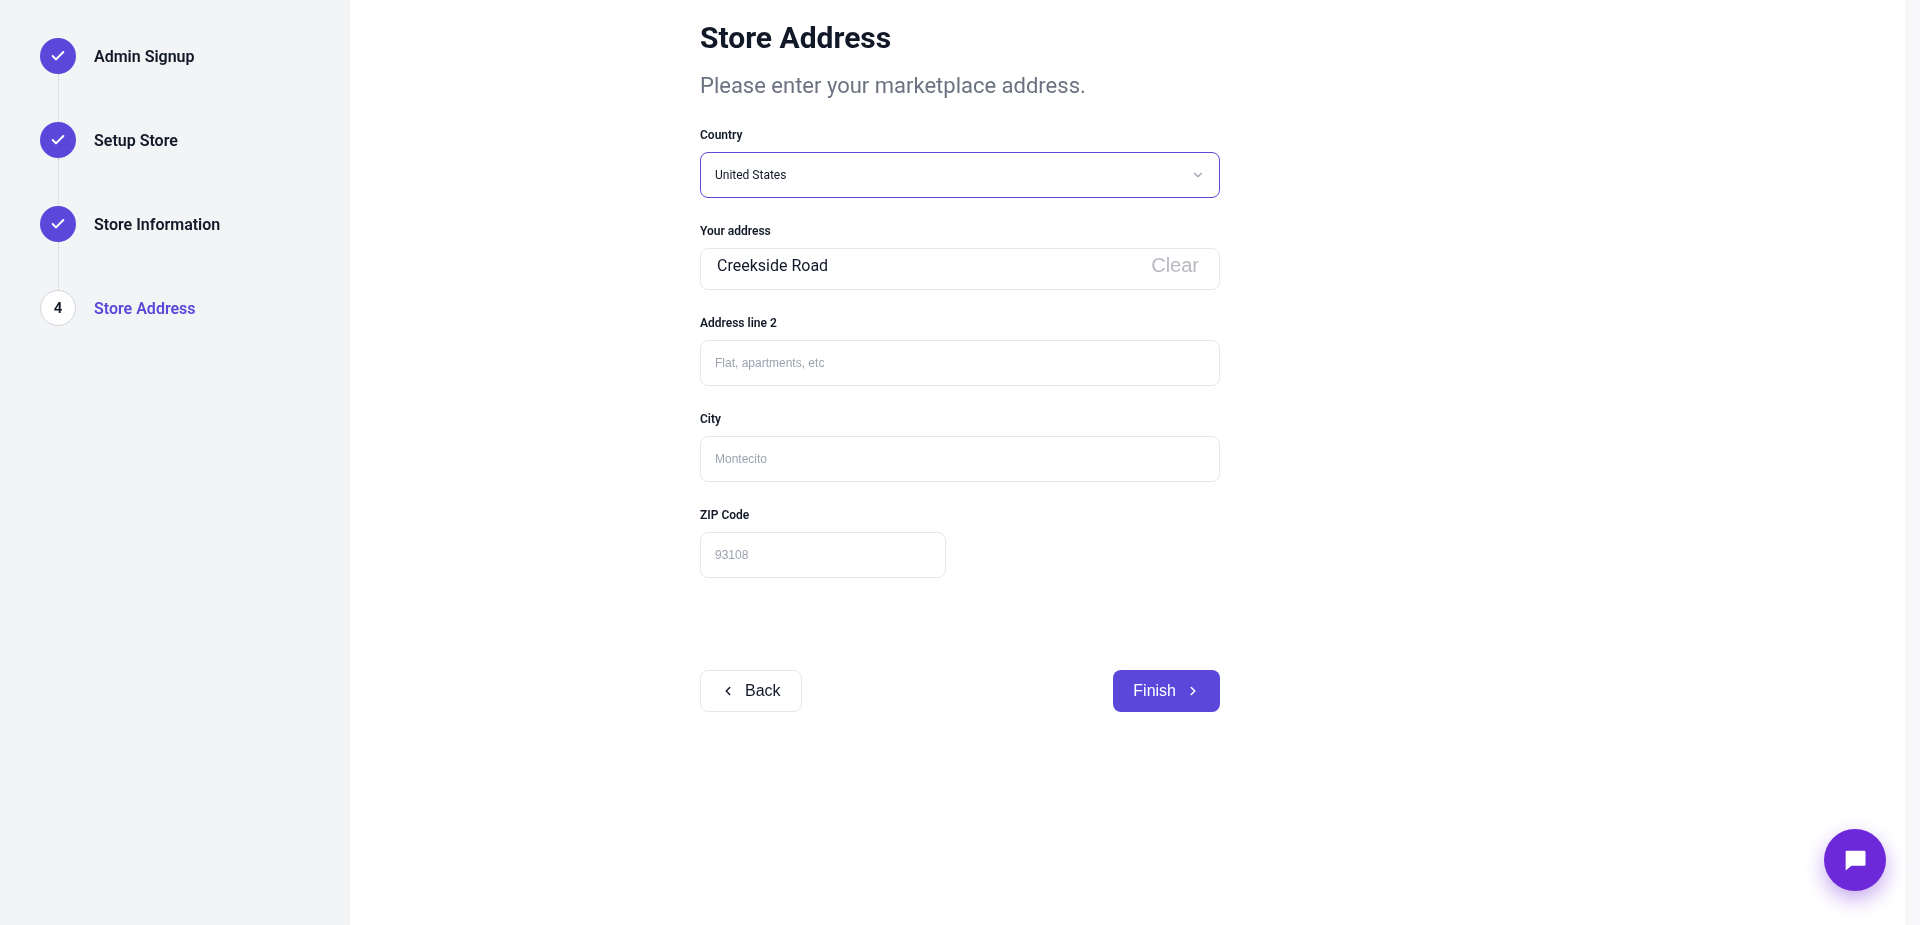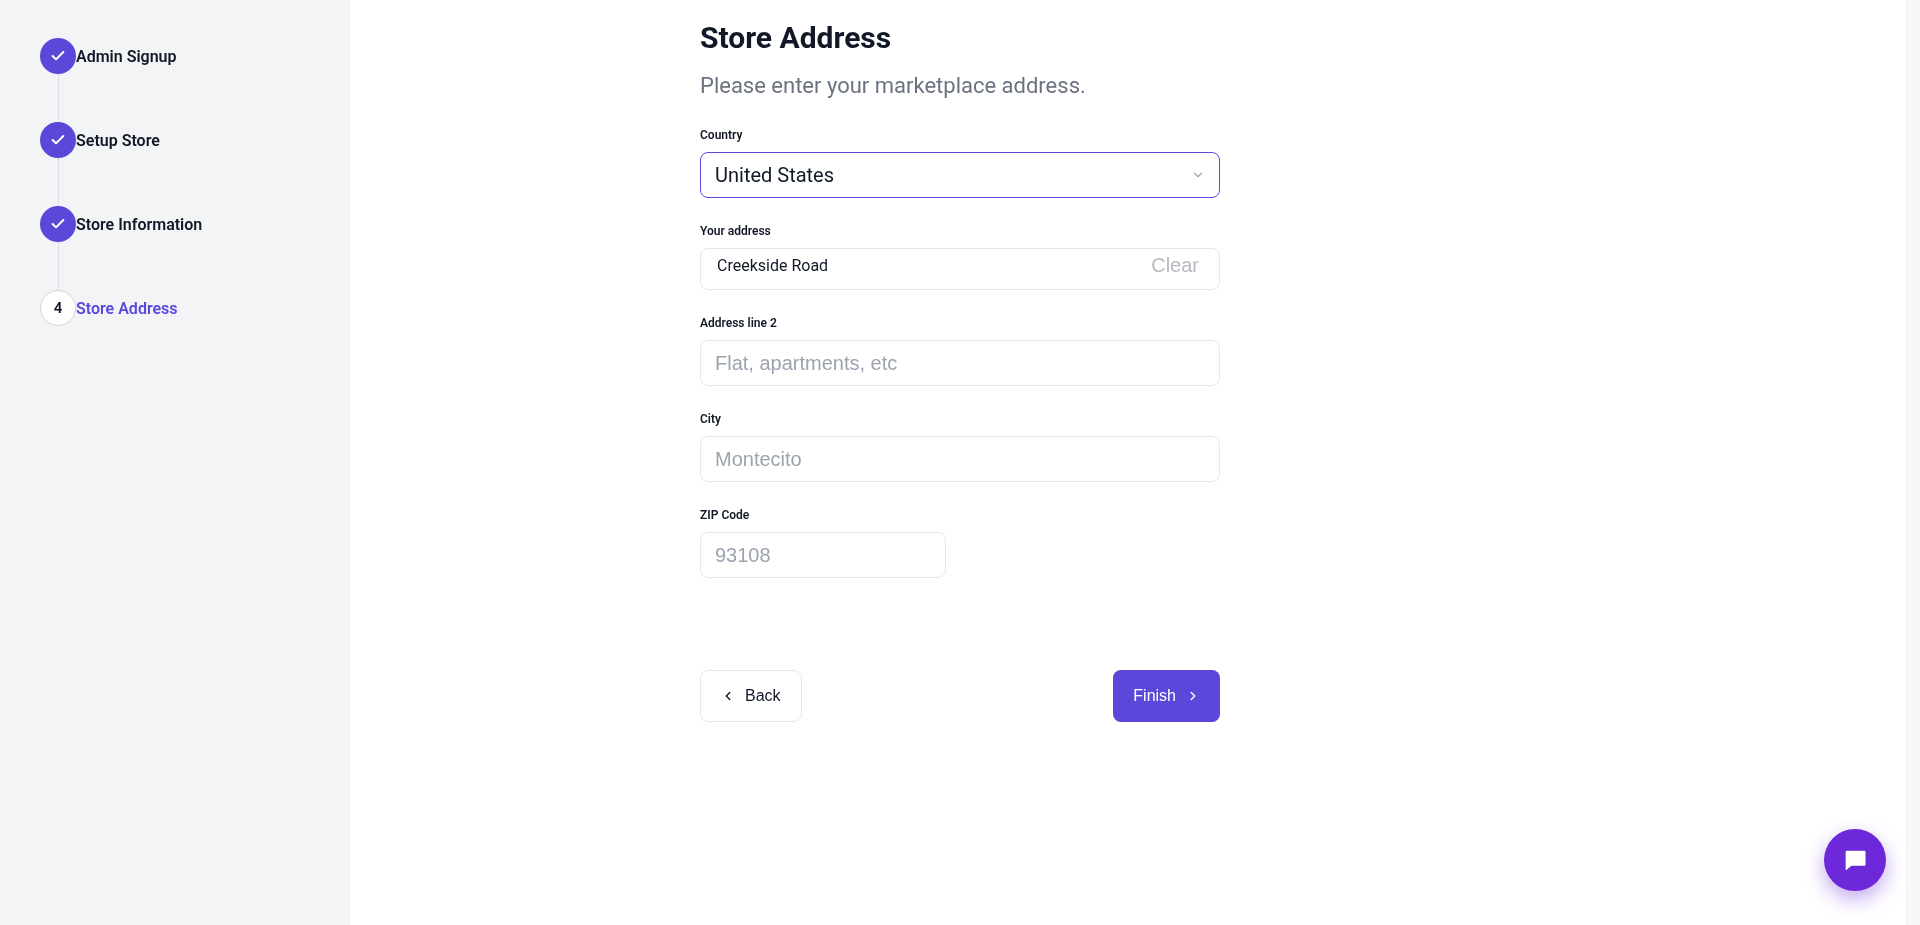--- a/index.html
+++ b/index.html
@@ -34,20 +34,21 @@
     border-right: 1px solid #eef0f2;
   }
   .steps {
     list-style: none;
     margin: 0; padding: 0;
     position: relative;
   }
   .step {
     display: flex;
     align-items: center;
+    gap: 18px;
     position: relative;
     padding-bottom: 48px;
   }
   .step:last-child { padding-bottom: 0; }
   .step::after {
     content: "";
     position: absolute;
     left: 17.5px;
     top: 36px;
     bottom: 0;
@@ -104,21 +105,21 @@
     color: var(--text-dark);
   }
   .field-block { margin-bottom: 26px; }
 
   .input, .select {
     width: 100%;
     height: 46px;
     border: 1px solid var(--border);
     border-radius: 8px;
     padding: 0 14px;
-    font-size: 20px;
+    font-size: 12px;
     color: var(--text-dark);
     background: #fff;
     outline: none;
     display: flex;
     align-items: center;
   }
   .input::placeholder { color: var(--text-gray); }
 
   .select.focused, .input.focused {
     border: 1.5px solid var(--accent);
@@ -160,21 +161,21 @@
   .footer {
     margin-top: 66px;
     display: flex;
     justify-content: space-between;
     align-items: center;
   }
   .btn {
     display: inline-flex;
     align-items: center;
     gap: 10px;
-    height: 52px;
+    height: 42px;
     padding: 0 20px;
     border-radius: 8px;
     font-size: 16px;
     font-weight: 500;
     cursor: pointer;
     border: none;
   }
   .btn-secondary {
     background: #fff;
     border: 1px solid var(--border);

